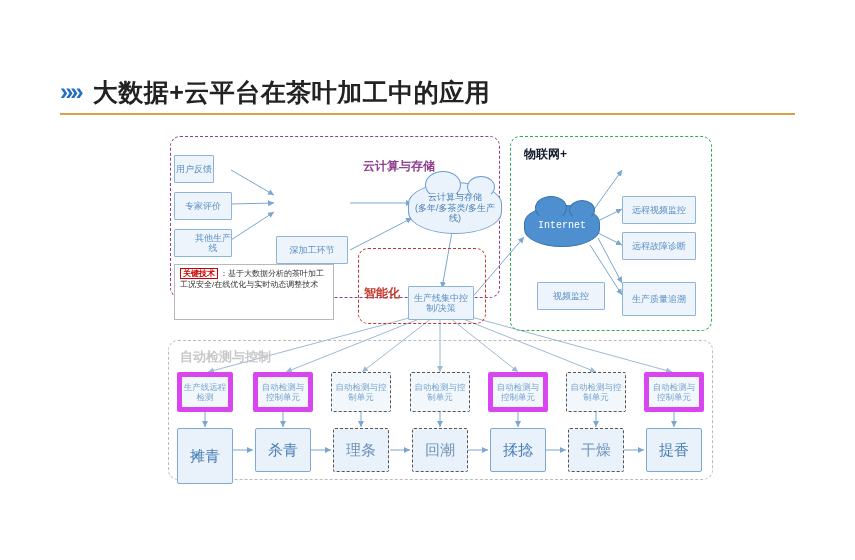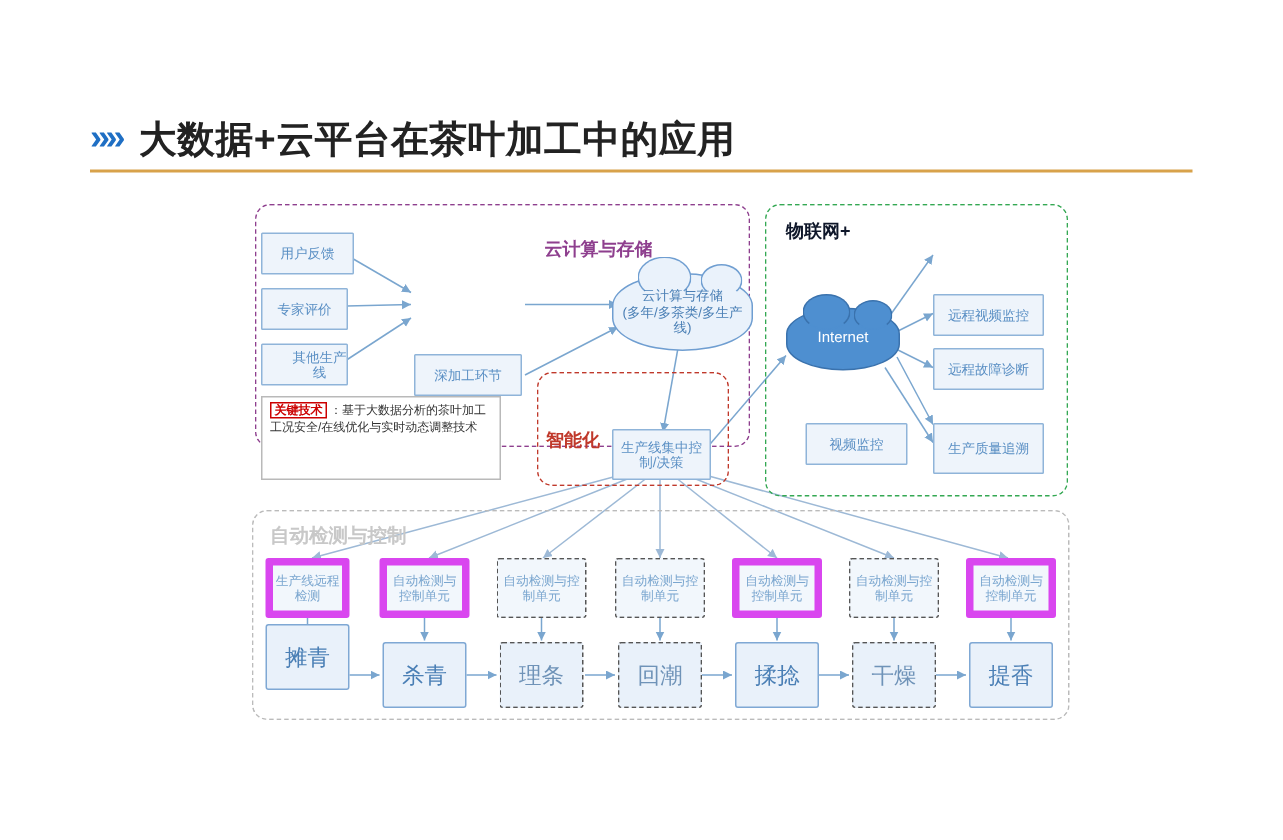--- a/index.html
+++ b/index.html
@@ -285,32 +285,32 @@
 
   <div id="region-iot" class="region" style="left:510px; top:136px; width:202px; height:195px;"></div>
   <div class="region-label" style="left:524px; top:146px; color:#0f172a;">物联网+</div>
 
   <div id="region-intel" class="region" style="left:358px; top:248px; width:128px; height:76px;"></div>
   <div class="region-label" style="left:364px; top:285px; color:#c0392b;">智能化</div>
 
   <div id="region-auto" class="region" style="left:168px; top:340px; width:545px; height:140px;"></div>
   <div class="region-label" style="left:180px; top:348px; color:#c8c8c8; font-size:13px;">自动检测与控制</div>
 
-  <div class="box blue-box" style="left:174px; top:155px; width:62px; height:28px;">用户反馈</div>
+  <div class="box blue-box" style="left:174px; top:155px; width:40px; height:28px;">用户反馈</div>
   <div class="box blue-box" style="left:174px; top:192px; width:58px; height:28px;">专家评价</div>
   <div class="box blue-box" style="left:174px; top:229px; width:58px; height:28px;padding-left:20px;">其他生产线</div>
 
   <div class="box blue-box" style="left:276px; top:236px; width:72px; height:28px;">深加工环节</div>
 
   <div id="cloud-compute" class="cloud" style="left:408px; top:182px; width:92px; height:50px;">
     <span style="position:relative; z-index:2; padding:0 4px; white-space:pre-line;">云计算与存储
 (多年/多茶类/多生产线)</span>
   </div>
 
-  <div id="cloud-internet" class="cloud" style="left:524px; top:205px; width:74px; height:40px;">
+  <div id="cloud-internet" class="cloud" style="left:524px; top:205px; width:74px; height:40px;font-family:Liberation Mono, monospace;">
     <span style="position:relative; z-index:2;">Internet</span>
   </div>
 
   <div class="box blue-box" style="left:408px; top:286px; width:66px; height:34px; padding:0 3px;">生产线集中控制/决策</div>
 
   <div id="keytech-box" style="left:174px; top:264px; width:160px; height:56px;">
     <span id="keytech-tag">关键技术</span><span>：基于大数据分析的茶叶加工工况安全/在线优化与实时动态调整技术</span>
   </div>
 
   <div class="box blue-box" style="left:622px; top:196px; width:74px; height:28px;">远程视频监控</div>
@@ -319,21 +319,21 @@
   <div class="box blue-box" style="left:622px; top:282px; width:74px; height:34px; padding:0 3px;">生产质量追溯</div>
 
   <div class="unit-box" style="left:177px; top:372px; width:56px; height:40px;">生产线远程检测</div>
   <div class="unit-box" style="left:253px; top:372px; width:60px; height:40px;">自动检测与控制单元</div>
   <div class="unit-box unit-dashed" style="left:331px; top:372px; width:60px; height:40px;">自动检测与控制单元</div>
   <div class="unit-box unit-dashed" style="left:410px; top:372px; width:60px; height:40px;">自动检测与控制单元</div>
   <div class="unit-box" style="left:488px; top:372px; width:60px; height:40px;">自动检测与控制单元</div>
   <div class="unit-box unit-dashed" style="left:566px; top:372px; width:60px; height:40px;">自动检测与控制单元</div>
   <div class="unit-box" style="left:644px; top:372px; width:60px; height:40px;">自动检测与控制单元</div>
 
-  <div class="step-box" style="left:177px; top:416px; width:56px; height:44px;">摊青</div>
+  <div class="step-box" style="left:177px; top:428px; width:56px; height:56px;">摊青</div>
   <div class="step-box" style="left:255px; top:428px; width:56px; height:44px;">杀青</div>
   <div class="step-box unit-dashed" style="left:333px; top:428px; width:56px; height:44px; color:#6f93b8;">理条</div>
   <div class="step-box unit-dashed" style="left:412px; top:428px; width:56px; height:44px; color:#6f93b8;">回潮</div>
   <div class="step-box" style="left:490px; top:428px; width:56px; height:44px;">揉捻</div>
   <div class="step-box unit-dashed" style="left:568px; top:428px; width:56px; height:44px; color:#6f93b8;">干燥</div>
   <div class="step-box" style="left:646px; top:428px; width:56px; height:44px;">提香</div>
 
 </div>
 
 </body></html>

